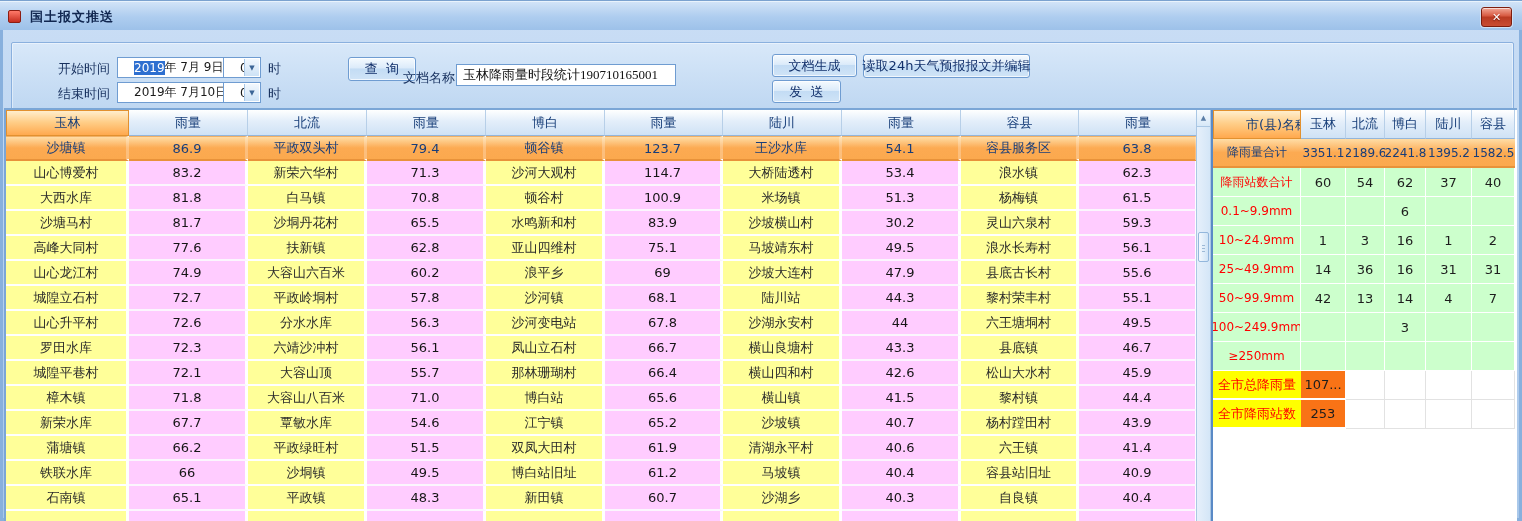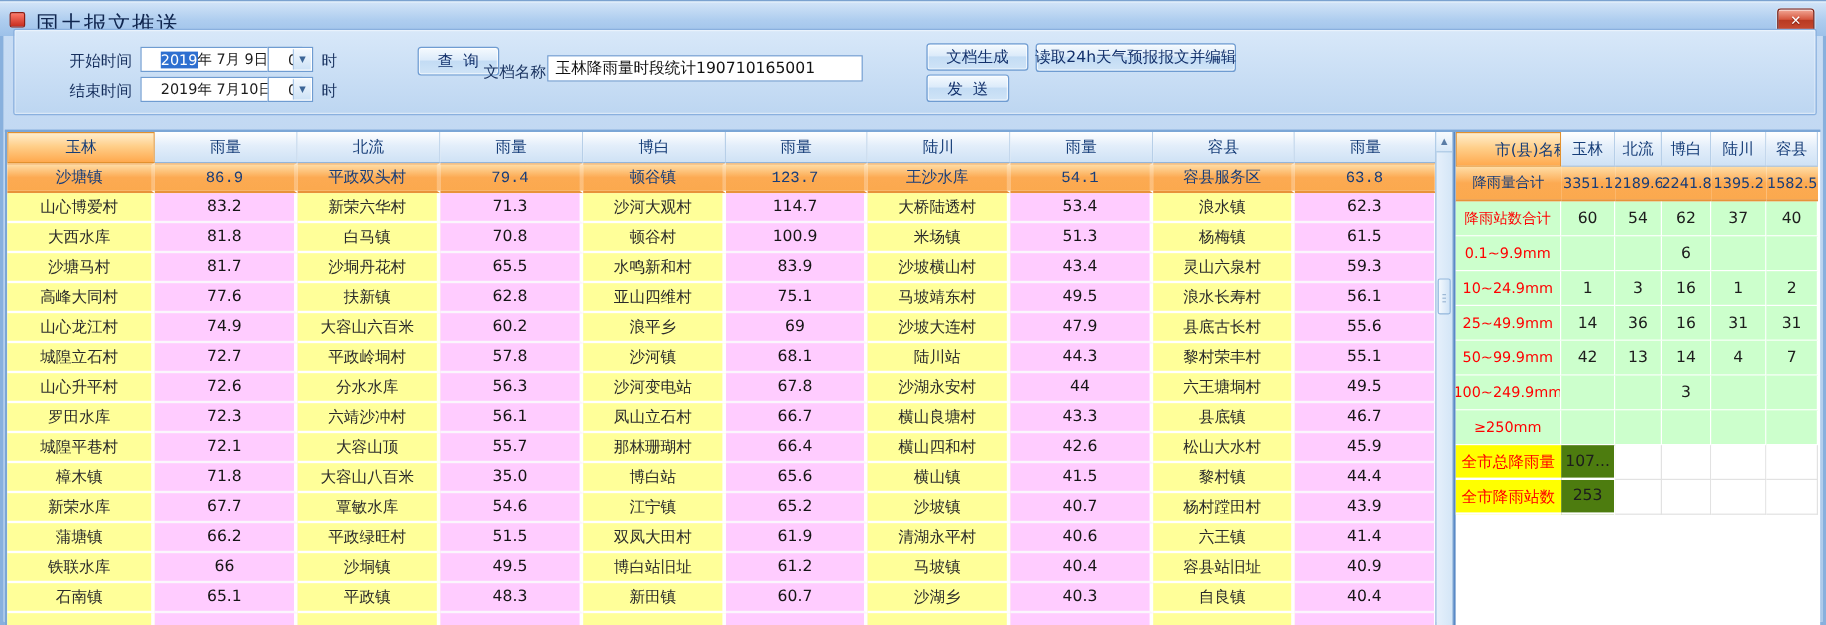--- a/index.html
+++ b/index.html
@@ -12,32 +12,32 @@
   }
 
   
   .titlebar{
     position:absolute; top:0; left:-3px; right:-3px; height:30px;
     background:linear-gradient(#d4e5f8,#aecdef 55%,#9dc1e9);
     border-top:1px solid #7ba2cf; box-shadow:inset 0 1px 0 #e9f3fc;
   }
   .app-icon{ position:absolute; left:8px; top:9px; width:13px; height:13px;
     background:linear-gradient(#ff7a6a,#c62d1f); border:1px solid #8d1d12; border-radius:2px; }
-  .win-title{ position:absolute; left:30px; top:7px; font-size:19px; font-weight:normal; color:#10264f; letter-spacing:1px;text-align:right;}
+  .win-title{ position:absolute; left:30px; top:7px; font-size:13px; font-weight:bold; color:#10264f; letter-spacing:1px;text-align:right;}
   .close-btn{
     position:absolute; right:10px; top:6px; width:31px; height:20px; border-radius:3px;
     background:linear-gradient(#f2a897,#d6573f 45%,#b93a22 50%,#c94d33);
     border:1px solid #7e1d0e; box-shadow:inset 0 1px 0 rgba(255,255,255,.6), 0 0 0 1px #cfe2f5;
     display:flex; align-items:center; justify-content:center; cursor:default;
   }
   .close-glyph{ color:#fff; font-size:11px; font-weight:bold; text-shadow:0 1px 1px #6e1407; }
 
   
   .form-panel{
-    position:absolute; left:8px; top:24px; width:1503px; height:72px;
+    position:absolute; left:8px; top:42px; width:1503px; height:72px;
     border:1px solid #8ab0de; border-radius:2px;
     box-shadow:inset 0 0 0 1px rgba(255,255,255,.45);
     background:linear-gradient(#d8e8f9,#bdd6f1);
   }
   .flabel{ position:absolute; font-size:13px; color:#17305e; white-space:nowrap; }
   .combo{
     position:absolute; height:21px; background:#fff; border:1px solid #6f9cd1;
     font-size:12px; color:#1a1a1a; display:flex; align-items:center; padding-left:16px; white-space:pre;
   }
   .combo .sel{ background:#2e6fd0; color:#fff; }
@@ -46,23 +46,23 @@
     background:linear-gradient(#f2f8fe,#cde2f6); border-left:1px solid #a9c7e6;
     display:flex; align-items:center; justify-content:center; font-size:7px; color:#3c6596;
   }
   .btn{
     position:absolute; display:flex; align-items:center; justify-content:center;
     background:linear-gradient(#f5fafe,#dcebfa 45%,#c3dcf4 50%,#d0e4f7);
     border:1px solid #6f9cd1; border-radius:3px; font-size:13px; color:#12306b;
     box-shadow:inset 0 0 0 1px rgba(255,255,255,.7); white-space:pre; cursor:default;margin-left:39px;
   }
   .doc-input{
-    position:absolute; left:444px; top:21px; width:263px; height:22px;
+    position:absolute; left:444px; top:21px; width:220px; height:22px;
     background:#fff; border:1px solid #6f9cd1; font-size:13px; color:#111;
-    display:flex; align-items:center; padding-left:6px; white-space:nowrap; overflow:hidden;
+    display:flex; align-items:center; padding-left:6px; white-space:nowrap; overflow:hidden;font-family:Liberation Serif, serif;
   }
 
   
   .content{ position:absolute; left:1px; top:108px; width:1513px; bottom:-3px;
     border-top:2px solid #7ba6d6; overflow:hidden; }
 
   
   .main-table{
     position:absolute; left:0; top:0; width:1192px; height:413px; overflow:hidden;
     display:grid; background:#fff;
@@ -78,21 +78,21 @@
   }
   .mhead-sel{
     background:linear-gradient(#ffeecd,#ffcf8a 45%,#ffa94e);
     border:1px solid #e2912f; color:#163d78;
   }
   .mname{ background:#ffff99; color:#2b2b2b; border-right:3px solid #ffffff; border-bottom:2px solid #ffffff; }
   .mval { background:#ffccff; color:#161616; border-right:3px solid #ffffff; border-bottom:2px solid #fbf6fd; }
   .msel{
     background:linear-gradient(#ffdda6,#fcaa52 50%,#fba94e);
     color:#173d7a; border-right:3px solid rgba(255,255,255,.25);
-    border-top:1px solid #f0b066; border-bottom:2px solid #e8923a;font-family:Liberation Mono, monospace;
+    border-top:1px solid #f0b066; border-bottom:2px solid #e8923a;
   }
   .mpartial{ border-bottom:none; }
 
   
   .vscroll{
     position:absolute; left:1192px; top:0; width:15px; height:413px;
     background:linear-gradient(to right,#e6f0fb,#d4e6f7);
     border-left:1px solid #aac7e4; border-right:1px solid #aac7e4;
   }
   .scroll-up{
@@ -125,21 +125,21 @@
     background:linear-gradient(#ffeecd,#ffcf8a 45%,#ffa94e);
     border:1px solid #e2912f; color:#163d78;padding-left:40px;
   }
   .s-selected{
     background:linear-gradient(#ffdda6,#fcaa52 50%,#fba94e);
     color:#173d7a; border-bottom:2px solid #e8923a; font-size:12px;
   }
   .s-green{ background:#ccffcc; border-right:1px solid #ffffff; border-bottom:1px solid #ffffff; color:#1d1d1d; font-size:13px; }
   .slabel.s-green{ color:#ff0000; font-size:12px; }
   .slabel.s-total{ background:#ffff00; color:#ff0000; font-size:13px; border-bottom:2px solid #ffffff; }
-  .s-totalval{ background:#4d7c0f; color:#1d1d1d; font-size:13px; border-right:1px solid #ffffff; border-bottom:2px solid #ffffff; }
+  .s-totalval{ background:#f97316; color:#1d1d1d; font-size:13px; border-right:1px solid #ffffff; border-bottom:2px solid #ffffff; }
   .s-plain{ background:#ffffff; border-right:1px solid #e2e2e2; border-bottom:1px solid #e2e2e2; }
 </style>
 </head>
 <body>
 
 <div class="window">
 
   <div class="titlebar">
     <span class="app-icon"></span>
     <span class="win-title">国土报文推送</span>
@@ -223,21 +223,21 @@
         <div class="mcell mval">51.3</div>
         <div class="mcell mname">杨梅镇</div>
         <div class="mcell mval">61.5</div>
         <div class="mcell mname">沙塘马村</div>
         <div class="mcell mval">81.7</div>
         <div class="mcell mname">沙垌丹花村</div>
         <div class="mcell mval">65.5</div>
         <div class="mcell mname">水鸣新和村</div>
         <div class="mcell mval">83.9</div>
         <div class="mcell mname">沙坡横山村</div>
-        <div class="mcell mval">43.4</div>
+        <div class="mcell mval">30.2</div>
         <div class="mcell mname">灵山六泉村</div>
         <div class="mcell mval">59.3</div>
         <div class="mcell mname">高峰大同村</div>
         <div class="mcell mval">77.6</div>
         <div class="mcell mname">扶新镇</div>
         <div class="mcell mval">62.8</div>
         <div class="mcell mname">亚山四维村</div>
         <div class="mcell mval">75.1</div>
         <div class="mcell mname">马坡靖东村</div>
         <div class="mcell mval">49.5</div>
@@ -289,21 +289,21 @@
         <div class="mcell mval">55.7</div>
         <div class="mcell mname">那林珊瑚村</div>
         <div class="mcell mval">66.4</div>
         <div class="mcell mname">横山四和村</div>
         <div class="mcell mval">42.6</div>
         <div class="mcell mname">松山大水村</div>
         <div class="mcell mval">45.9</div>
         <div class="mcell mname">樟木镇</div>
         <div class="mcell mval">71.8</div>
         <div class="mcell mname">大容山八百米</div>
-        <div class="mcell mval">35.0</div>
+        <div class="mcell mval">71.0</div>
         <div class="mcell mname">博白站</div>
         <div class="mcell mval">65.6</div>
         <div class="mcell mname">横山镇</div>
         <div class="mcell mval">41.5</div>
         <div class="mcell mname">黎村镇</div>
         <div class="mcell mval">44.4</div>
         <div class="mcell mname">新荣水库</div>
         <div class="mcell mval">67.7</div>
         <div class="mcell mname">覃敏水库</div>
         <div class="mcell mval">54.6</div>

